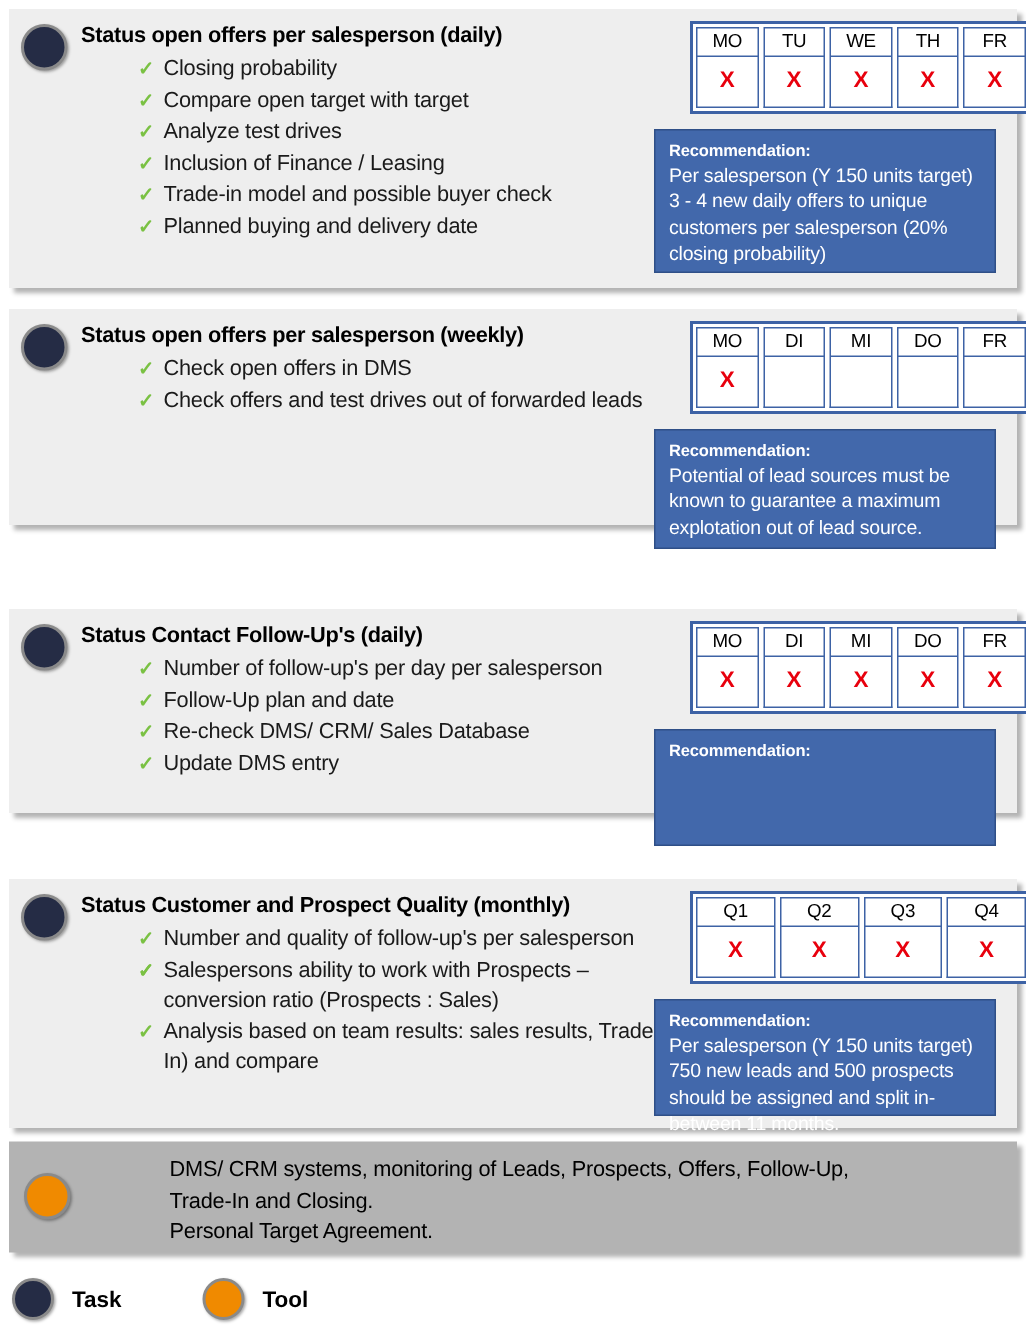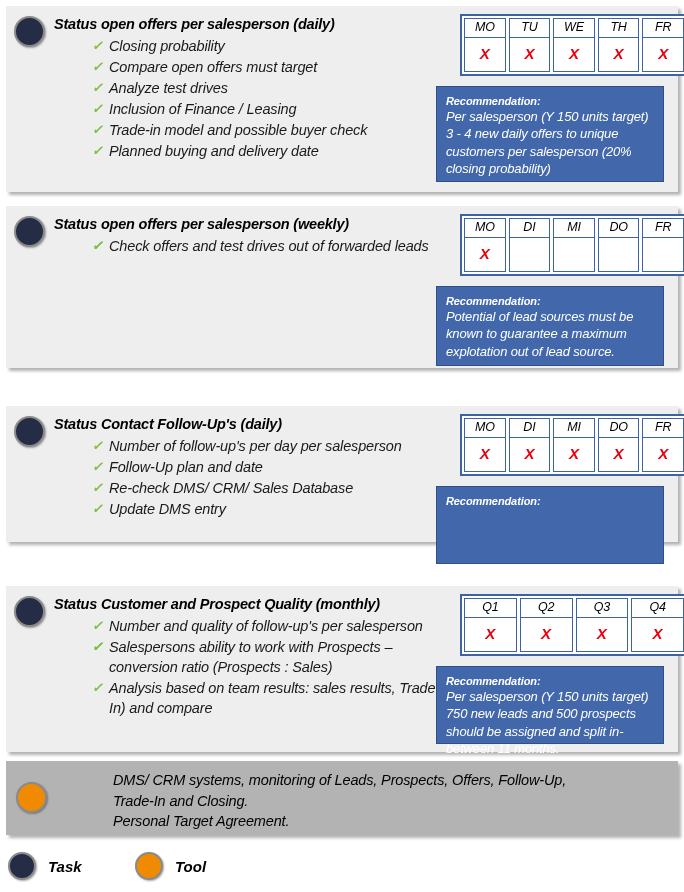--- a/index.html
+++ b/index.html
@@ -11,21 +11,20 @@
     background: #ffffff;
     font-family: "Liberation Sans", sans-serif;
   }
 
   #page {
     position: relative;
     width: 684px;
     height: 892px;
     background: #ffffff;
     overflow: hidden;
-    font-style: italic;
   }
 
   
   .panel {
     position: absolute;
     left: 6px;
     width: 672px;
     background: #eeeeee;
     box-shadow: 3px 3px 3px rgba(0,0,0,0.30);
   }
@@ -229,21 +228,21 @@
 
 <div id="page">
 
   <div class="panel" id="panel-0" style="top:6px;height:186px;">
     <div class="panel-inner">
       <div class="bullet-circle"></div>
       <div class="panel-body">
         <div class="panel-title">Status open offers per salesperson (daily)</div>
         <ul class="bullets">
           <li><span class="chk">✓</span><span>Closing probability</span></li>
-          <li><span class="chk">✓</span><span>Compare open offers must target</span></li>
+          <li><span class="chk">✓</span><span>Compare open target with target</span></li>
           <li><span class="chk">✓</span><span>Analyze test drives</span></li>
           <li><span class="chk">✓</span><span>Inclusion of Finance / Leasing</span></li>
           <li><span class="chk">✓</span><span>Trade-in model and possible buyer check</span></li>
           <li><span class="chk">✓</span><span>Planned buying and delivery date</span></li>
         </ul>
       </div>
 
       <div class="daytable">
         <div class="daycol">
             <div class="dayhead">MO</div>
@@ -267,27 +266,27 @@
           </div>
       </div>
 
       <div class="reco" style="top:80px;height:96px;">
         <div class="reco-title">Recommendation:</div>
         <div class="reco-text">Per salesperson (Y 150 units target) 3 - 4 new daily offers to unique customers per salesperson (20% closing probability)</div>
       </div>
     </div>
   </div>
 
-  <div class="panel" id="panel-1" style="top:206px;height:162px;">
+  <div class="panel" id="panel-1" style="top:206px;height:144px;">
     <div class="panel-inner">
       <div class="bullet-circle"></div>
       <div class="panel-body">
         <div class="panel-title">Status open offers per salesperson (weekly)</div>
         <ul class="bullets">
-          <li><span class="chk">✓</span></li>
+          <li><span class="chk">✓</span><span>Check open offers in DMS</span></li>
           <li><span class="chk">✓</span><span>Check offers and test drives out of forwarded leads</span></li>
         </ul>
       </div>
 
       <div class="daytable">
         <div class="daycol">
             <div class="dayhead">MO</div>
             <div class="daycell">X</div>
           </div>
         <div class="daycol">

